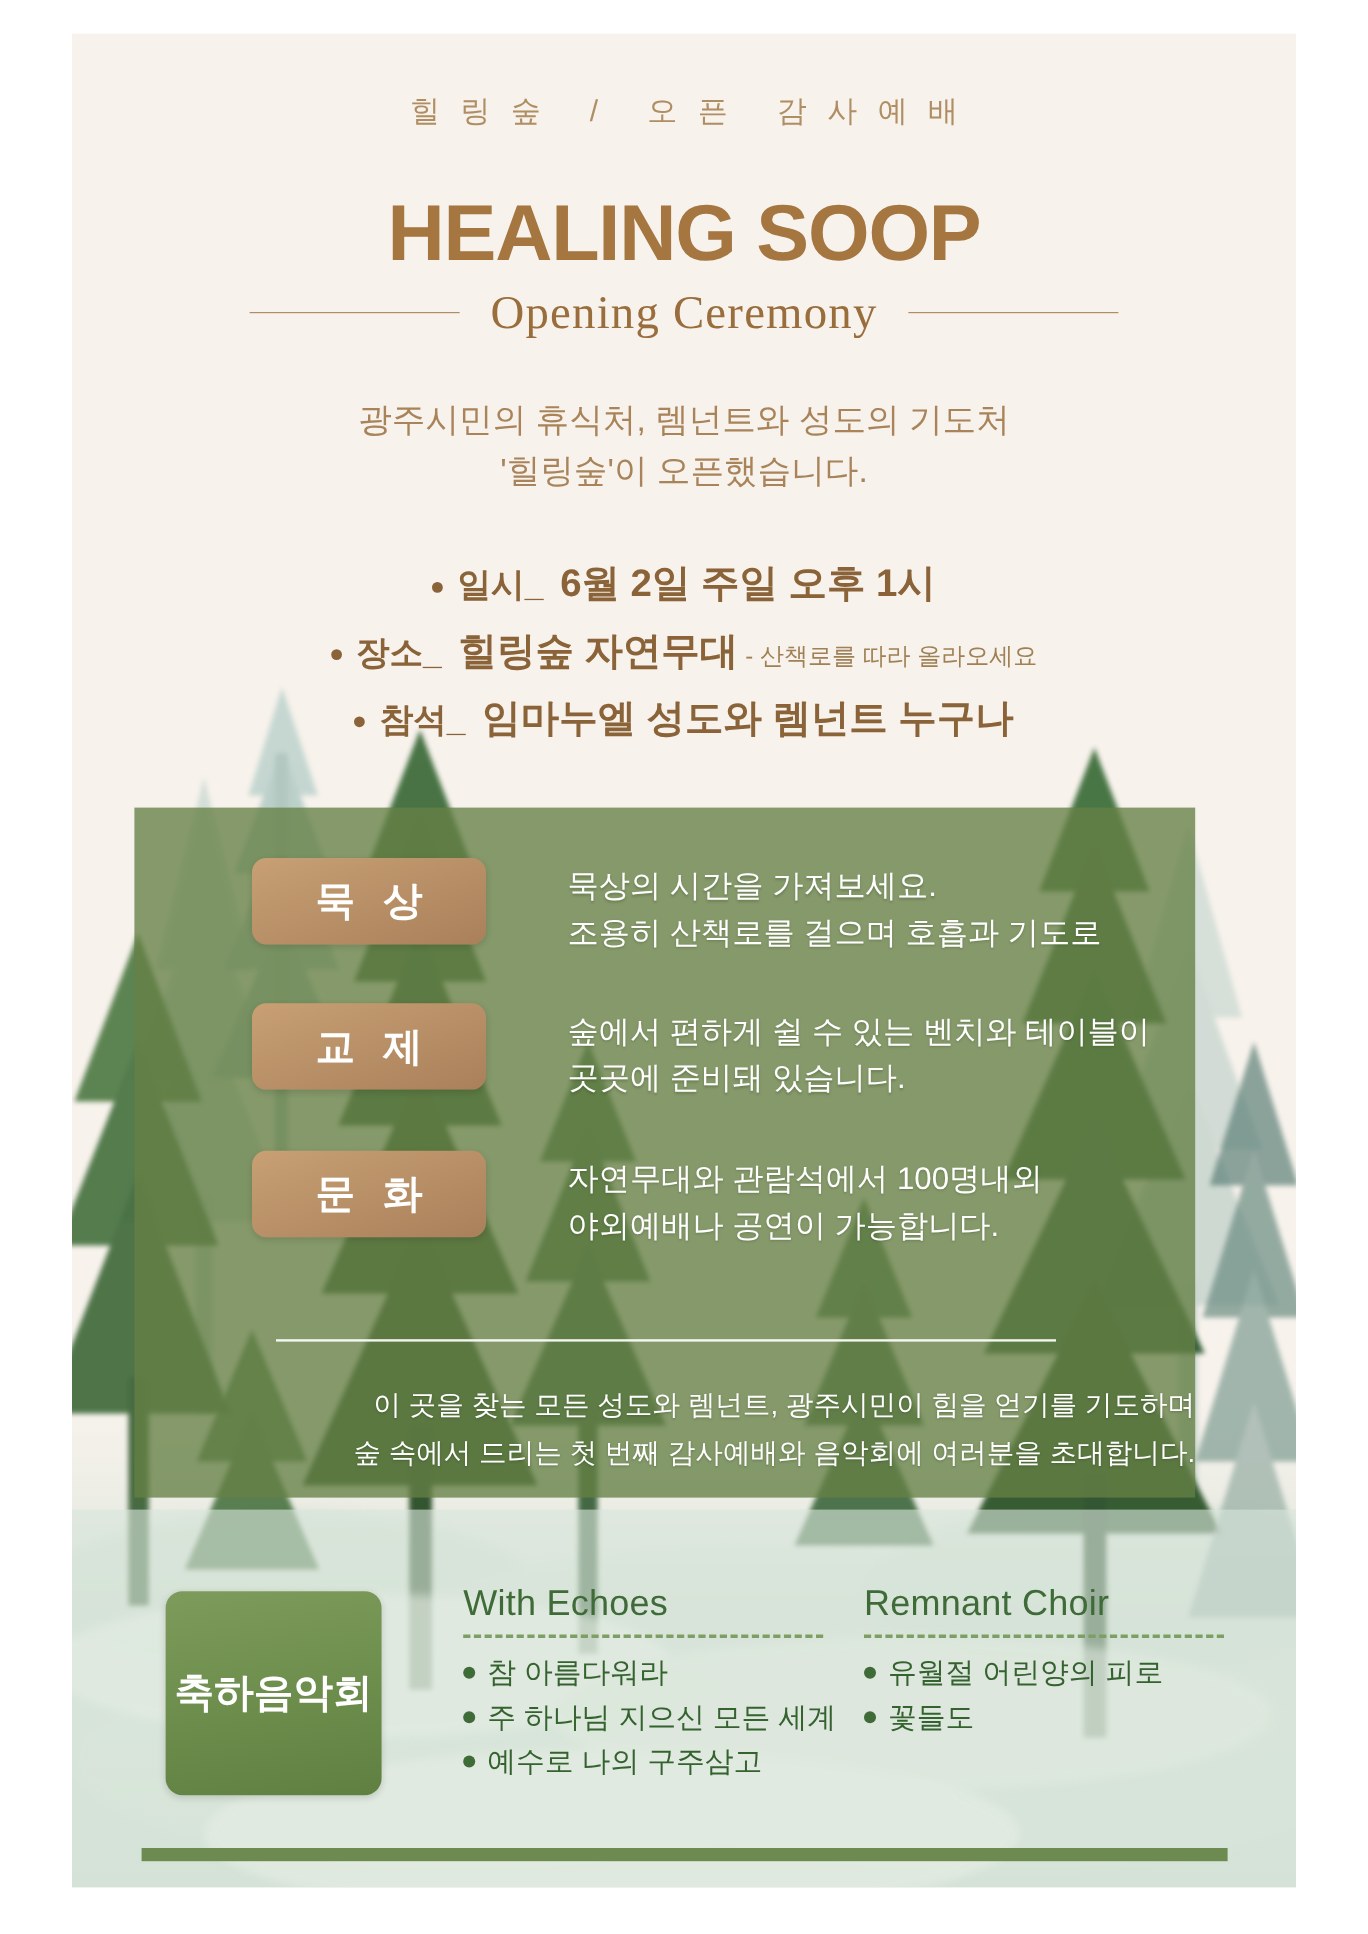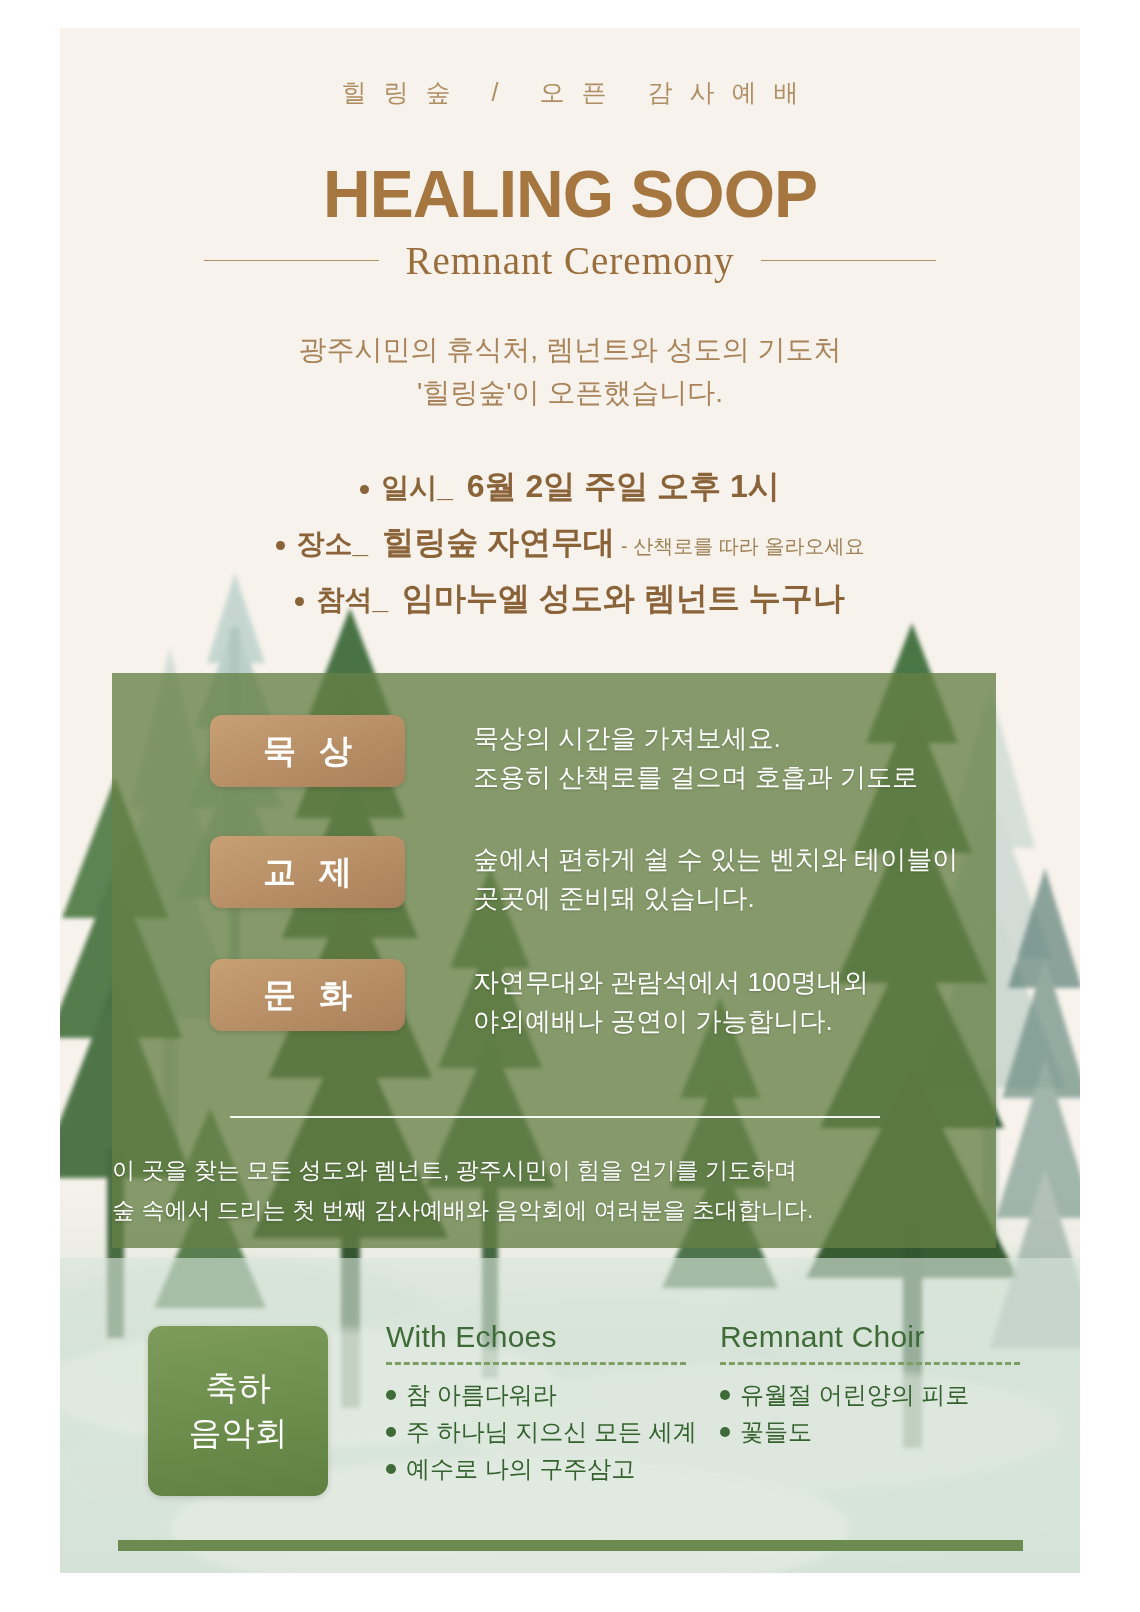--- a/index.html
+++ b/index.html
@@ -73,32 +73,32 @@
   }
   .cat-text {
     margin-left:50px; color:#ffffff; font-size:26px; line-height:1.5;
     padding-top:4px; text-shadow:0 1px 2px rgba(30,45,15,.25);
   }
   .panel-rule {
     position:absolute; left:118px; top:443px; width:650px; height:2px;
     background:#ffffff; opacity:.92;
   }
   .panel-note {
-    position:absolute; left:0; top:477px; width:884px; text-align:left;
+    position:absolute; left:0; top:477px; width:884px; text-align:right;
     color:#ffffff; font-size:23px; line-height:1.75;
     text-shadow:0 1px 2px rgba(30,45,15,.3);
   }
 
   
   #concert { position:absolute; left:0; top:1270px; width:1020px; height:230px; }
   .concert-chip {
-    position:absolute; left:88px; top:28px; width:180px; height:170px;
+    position:absolute; left:78px; top:28px; width:180px; height:170px;
     border-radius:14px; background:linear-gradient(170deg,#7d9c5c 0%,#5f8040 100%);
-    color:#ffffff; font-size:33px; font-weight:normal; line-height:1.35;
-    display:flex; flex-direction:column; align-items:center; justify-content:center;
+    color:#ffffff; font-size:33px; font-weight:bold; line-height:1.35;
+    display:flex; flex-direction:row; align-items:center; justify-content:center;
     box-shadow:0 2px 6px rgba(0,0,0,.14);
   }
   .setlist { position:absolute; top:22px; }
   .setlist.a { left:326px; width:300px; }
   .setlist.b { left:660px; width:300px; }
   .set-title { color:#3f6b38; font-size:30px; letter-spacing:.2px; }
   .set-rule {
     margin:8px 0 11px 0; height:0;
     border-top:3px dashed #7e9f63;
   }
@@ -217,21 +217,21 @@
         <ellipse cx="450" cy="960" rx="340" ry="70" fill="#e8efe7"></ellipse>
       </g>
     </svg>
   </div>
 
   <div class="eyebrow">힐링숲 / 오픈 감사예배</div>
   <div class="bigtitle">HEALING SOOP</div>
 
   <div class="subwrap">
     <span class="subrule"></span>
-    <span class="subtitle">Remnant Ceremony</span>
+    <span class="subtitle">Opening Ceremony</span>
     <span class="subrule"></span>
   </div>
 
   <div class="lead">
     <div>광주시민의 휴식처, 렘넌트와 성도의 기도처</div>
     <div>'힐링숲'이 오픈했습니다.</div>
   </div>
 
   <div class="details">
     <div class="drow">

